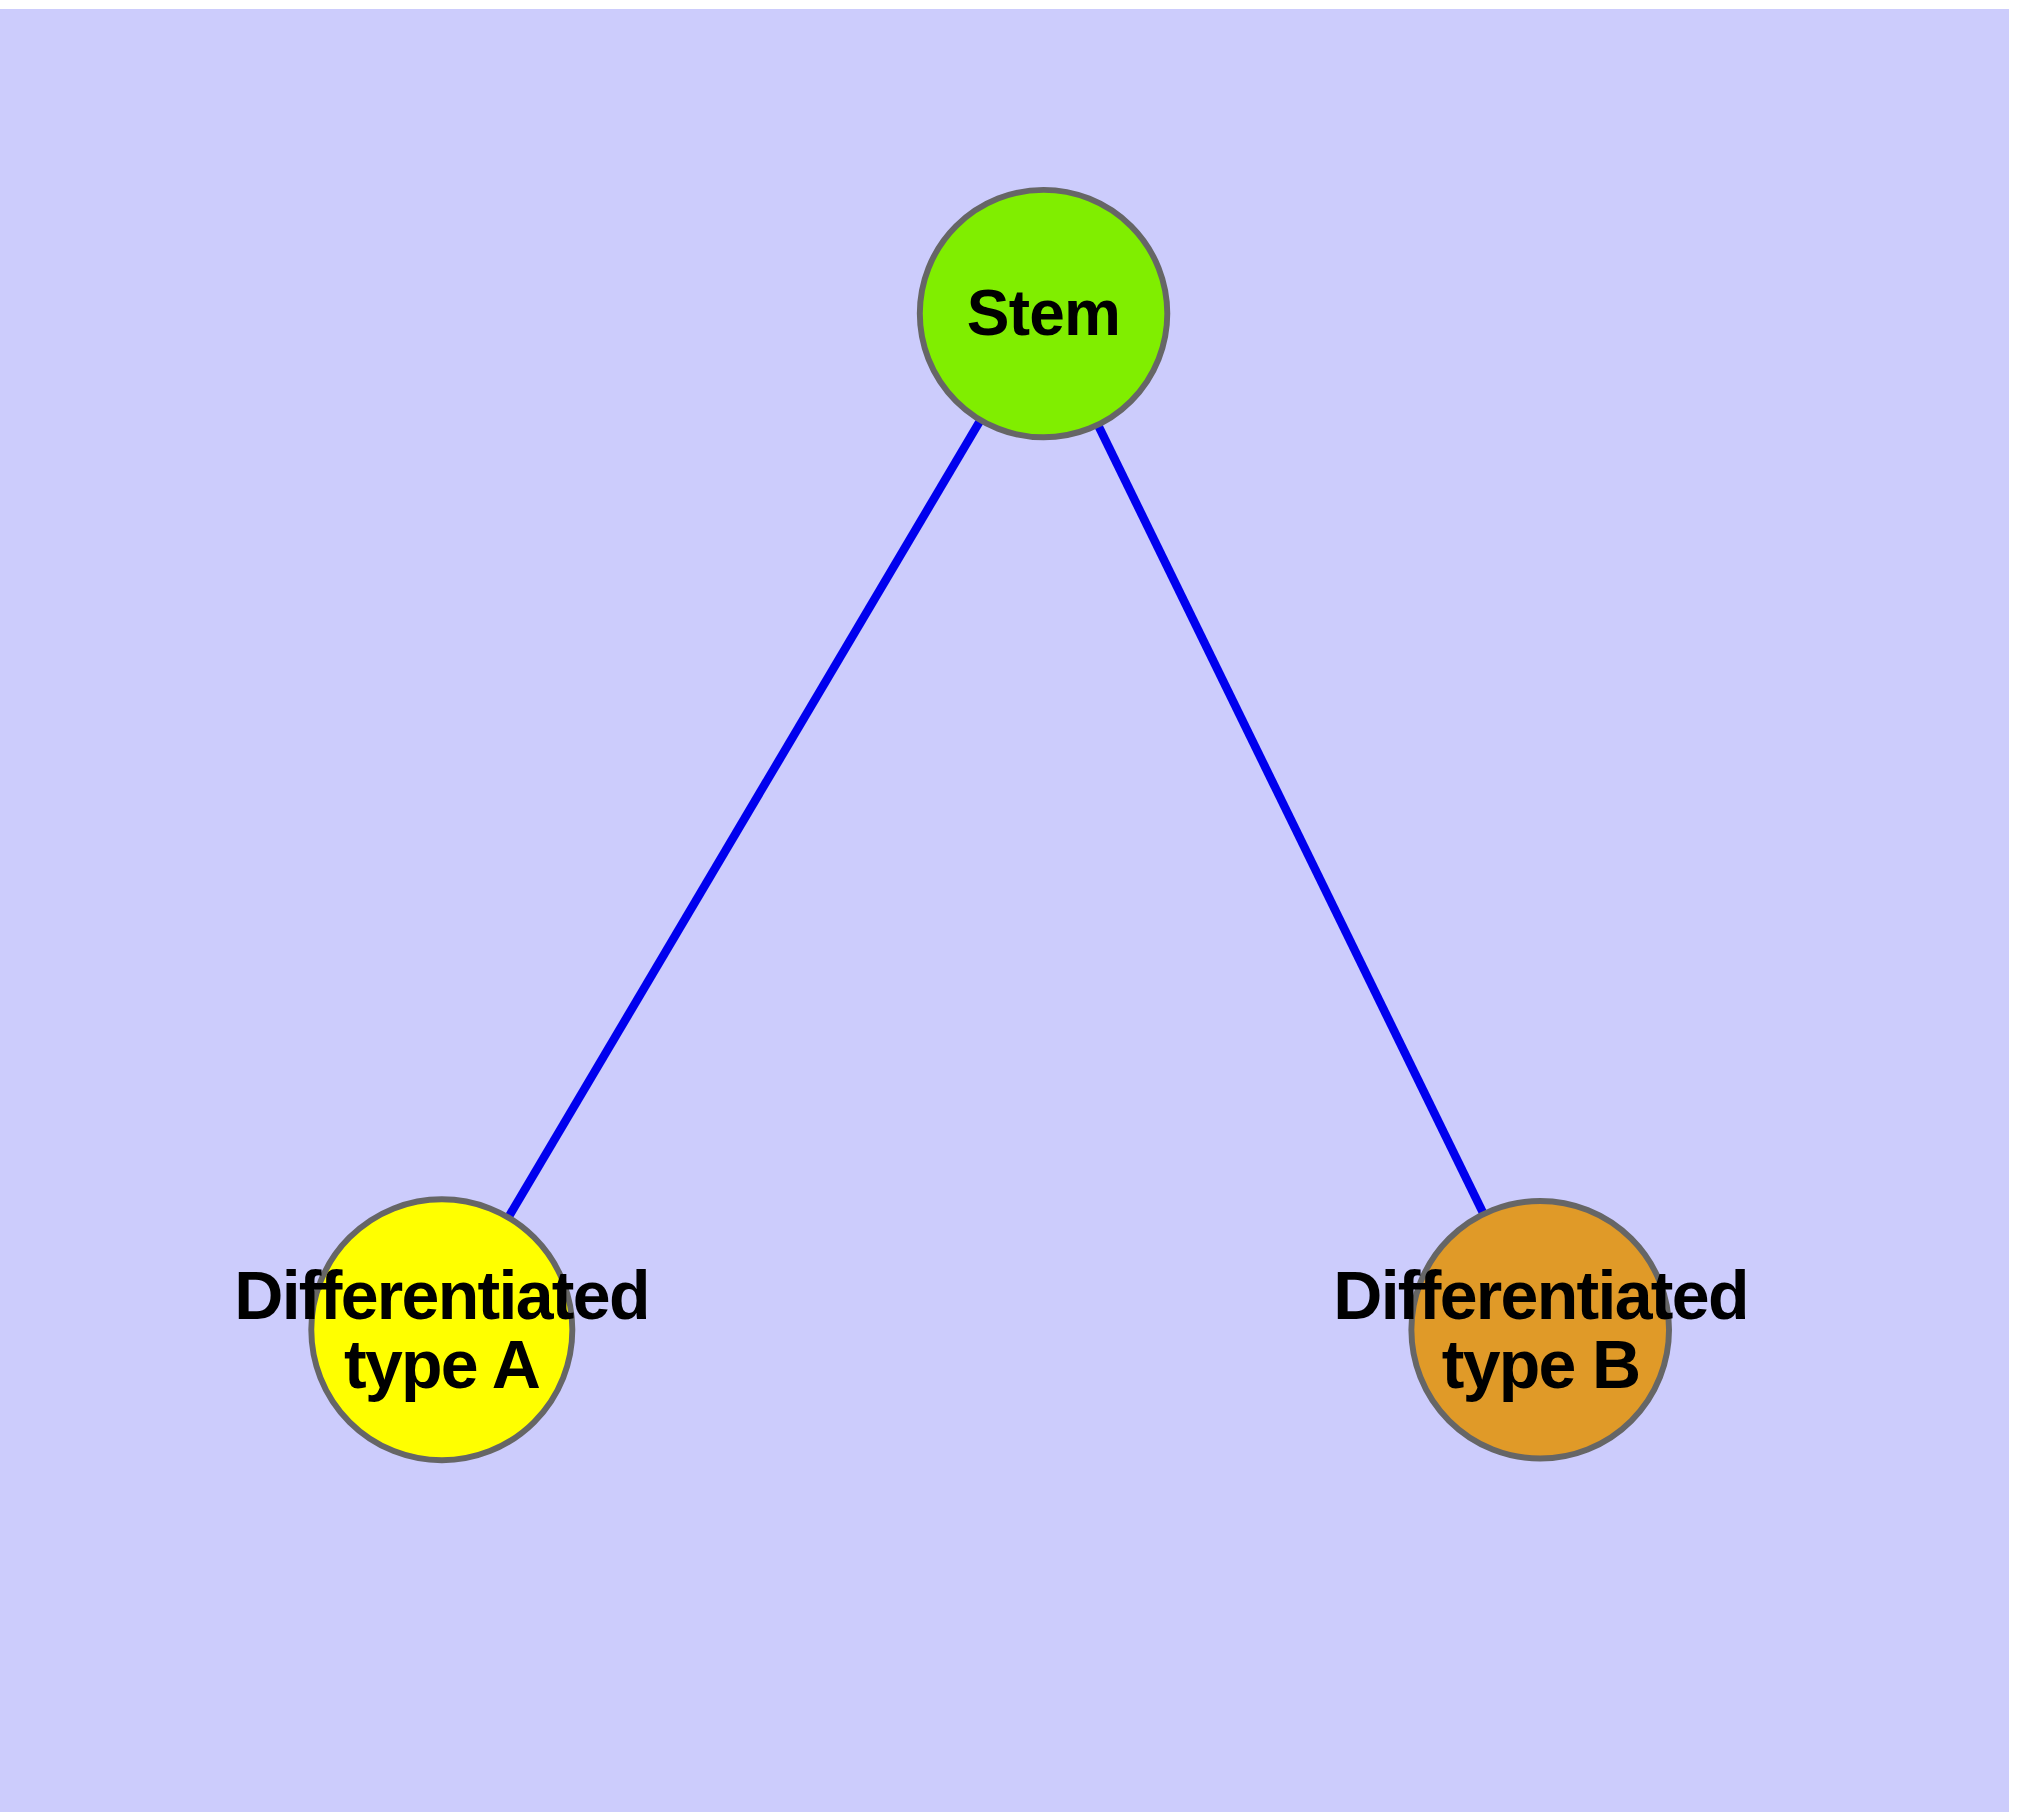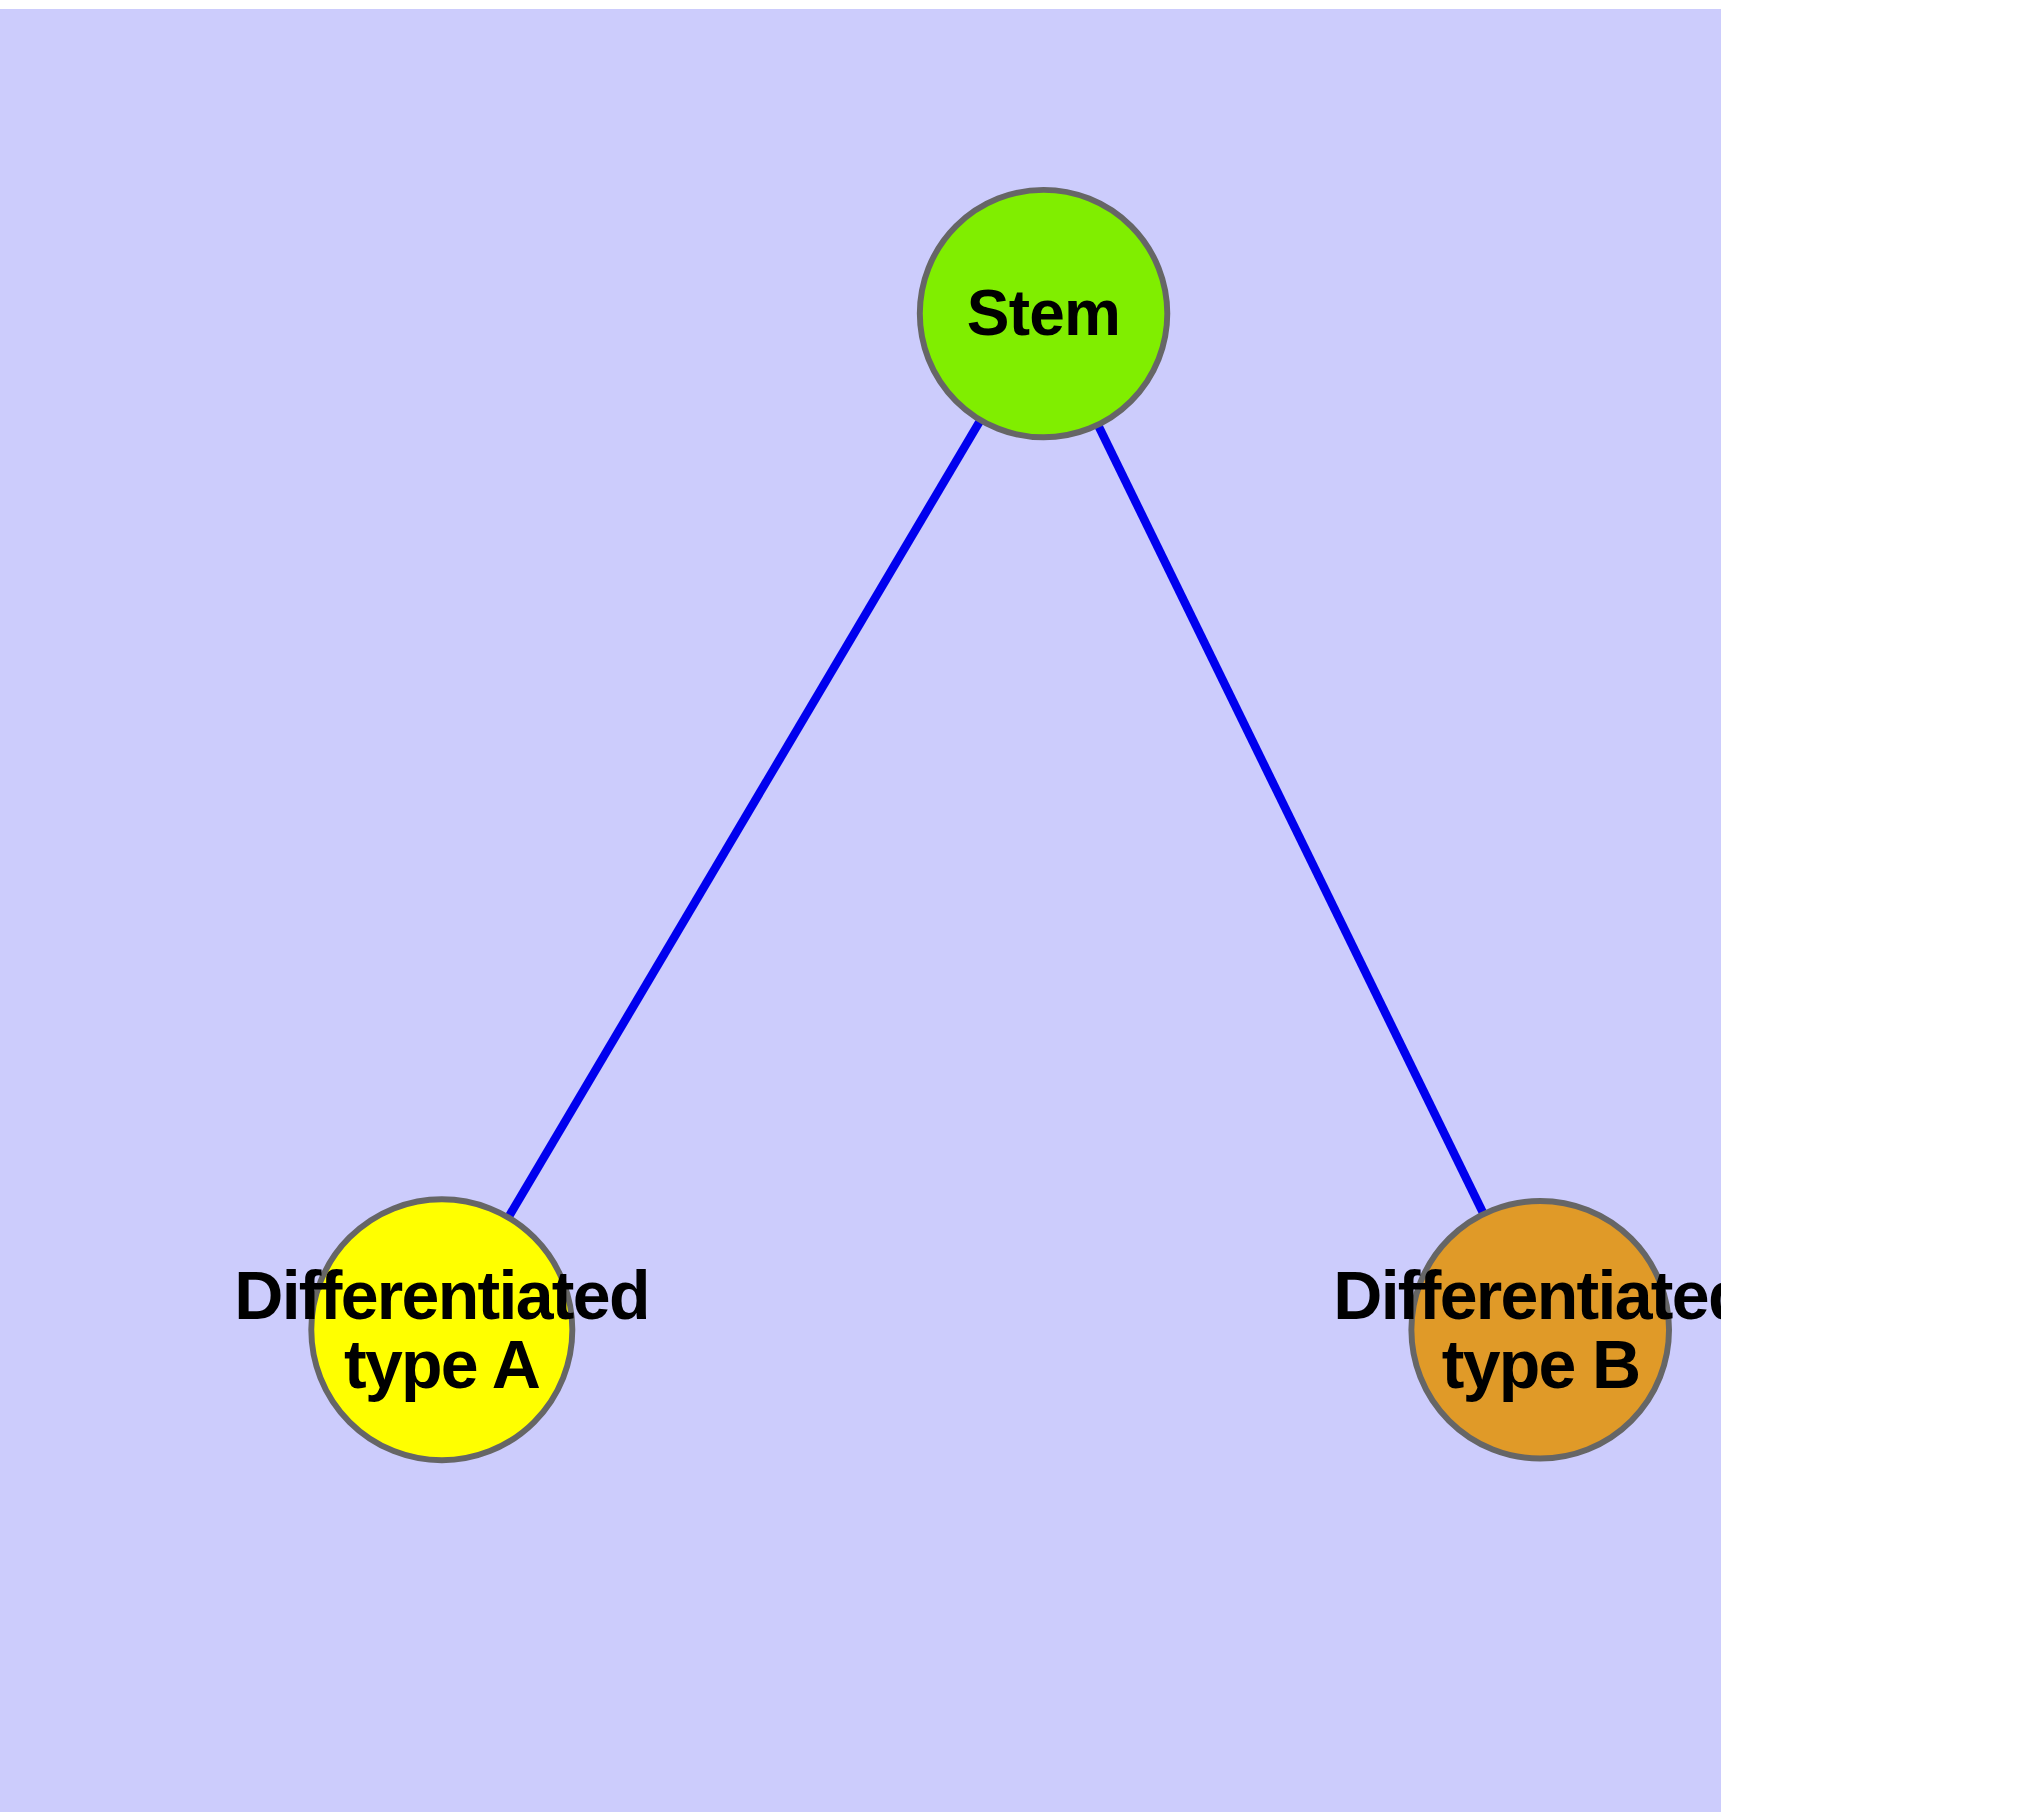--- a/index.html
+++ b/index.html
@@ -47,21 +47,21 @@
     letter-spacing: -0.8px;
   }
   .label-child {
     font-size: 68px;
     letter-spacing: -1.7px;
   }
 </style>
 </head>
 <body>
 
-<div id="canvas" style="width: 1721px; height: 1812px; background: rgb(255, 255, 255);">
+<div id="canvas" style="width: 2009px; height: 1812px; background: rgb(255, 255, 255);">
 
   <div id="plot-area" style="background: rgb(204, 204, 252);"></div>
 
   <svg id="graph-svg" viewBox="0 0 2384 2138">
     <g>
       <line class="graph-edge" x1="1231" y1="370" x2="521" y2="1569" stroke="#0000ee" stroke-width="10" stroke-linecap="butt"></line>
       <line class="graph-edge" x1="1231" y1="370" x2="1817" y2="1569" stroke="#0000ee" stroke-width="10" stroke-linecap="butt"></line>
     </g>
     <g>
       <circle class="graph-node" cx="1231" cy="370" r="146" fill="#80ee00" stroke="#666666" stroke-width="7"></circle>

